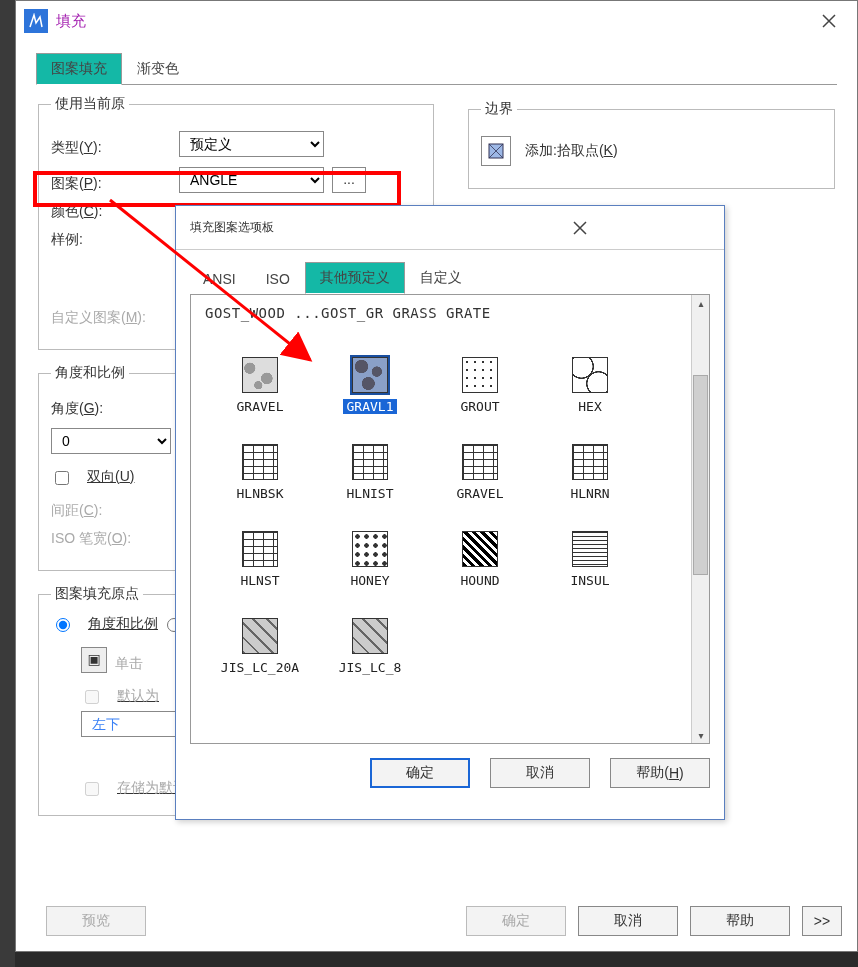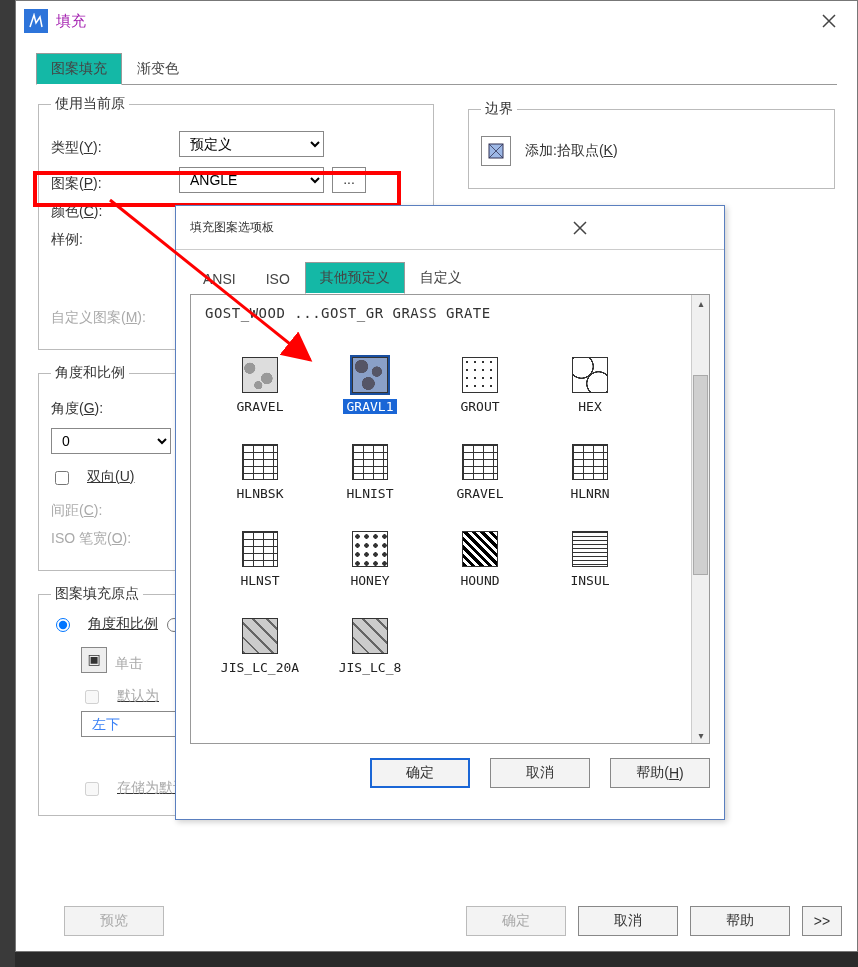--- a/index.html
+++ b/index.html
@@ -49,21 +49,21 @@
   .ignore-row { display: flex; align-items: center; gap: 4px; justify-content: center; }
 
   .origin-thumb { width: 62px; height: 60px; border: 1px solid #666; position: relative; background: repeating-linear-gradient(#fff,#fff 8px,#3a78c8 8px,#3a78c8 10px); margin-left: 10px; }
   .origin-thumb::after { content:""; position:absolute; left:-6px; bottom:-6px; width:14px; height:14px; border:2px solid #e33; }
   .origin-thumb::before { content:""; position:absolute; left:0; top:0; width:100%; height:100%; background: repeating-linear-gradient(90deg,transparent,transparent 14px,#3a78c8 14px,#3a78c8 16px); }
 
   .bottom-buttons { position: absolute; bottom: 15px; right: 15px; display: flex; gap: 12px; }
   .btn { width: 100px; height: 30px; border: 1px solid #888; background: #f3f3f3; cursor: pointer; display: flex; align-items: center; justify-content: center; color: #333; }
   .btn.disabled { color: #aaa; border-color: #bbb; cursor: default; }
   .btn.expand { width: 40px; }
-  .preview-btn { position: absolute; bottom: 15px; left: 48px; }
+  .preview-btn { position: absolute; bottom: 15px; left: 30px; }
 
   
   .palette { position: absolute; left: 175px; top: 205px; width: 550px; height: 615px; background: #fff; border: 1px solid #5a7fbf; box-shadow: 2px 2px 6px rgba(0,0,0,0.2); z-index: 50; }
   .palette-title { height: 44px; display: flex; align-items: center; padding: 0 14px; border-bottom: 1px solid #ccc; }
   .palette-title span { flex: 1; font-size: 12px; color: #333; }
   .palette-tabs { display: flex; align-items: flex-end; height: 34px; padding-left: 12px; margin-top: 10px; }
   .palette-list { border: 1px solid #999; margin: 0 14px; height: 450px; overflow: hidden; position: relative; padding: 10px 14px; }
   .scrollbar { position: absolute; right: 0; top: 0; width: 18px; height: 100%; background: #f0f0f0; border-left: 1px solid #ccc; }
   .scroll-thumb { position: absolute; right: 1px; top: 80px; width: 15px; height: 200px; background: #cfcfcf; border: 1px solid #aaa; }
   .scroll-arrow { position: absolute; width: 16px; height: 16px; left: 1px; display: flex; align-items: center; justify-content: center; font-size: 10px; color: #555; }

